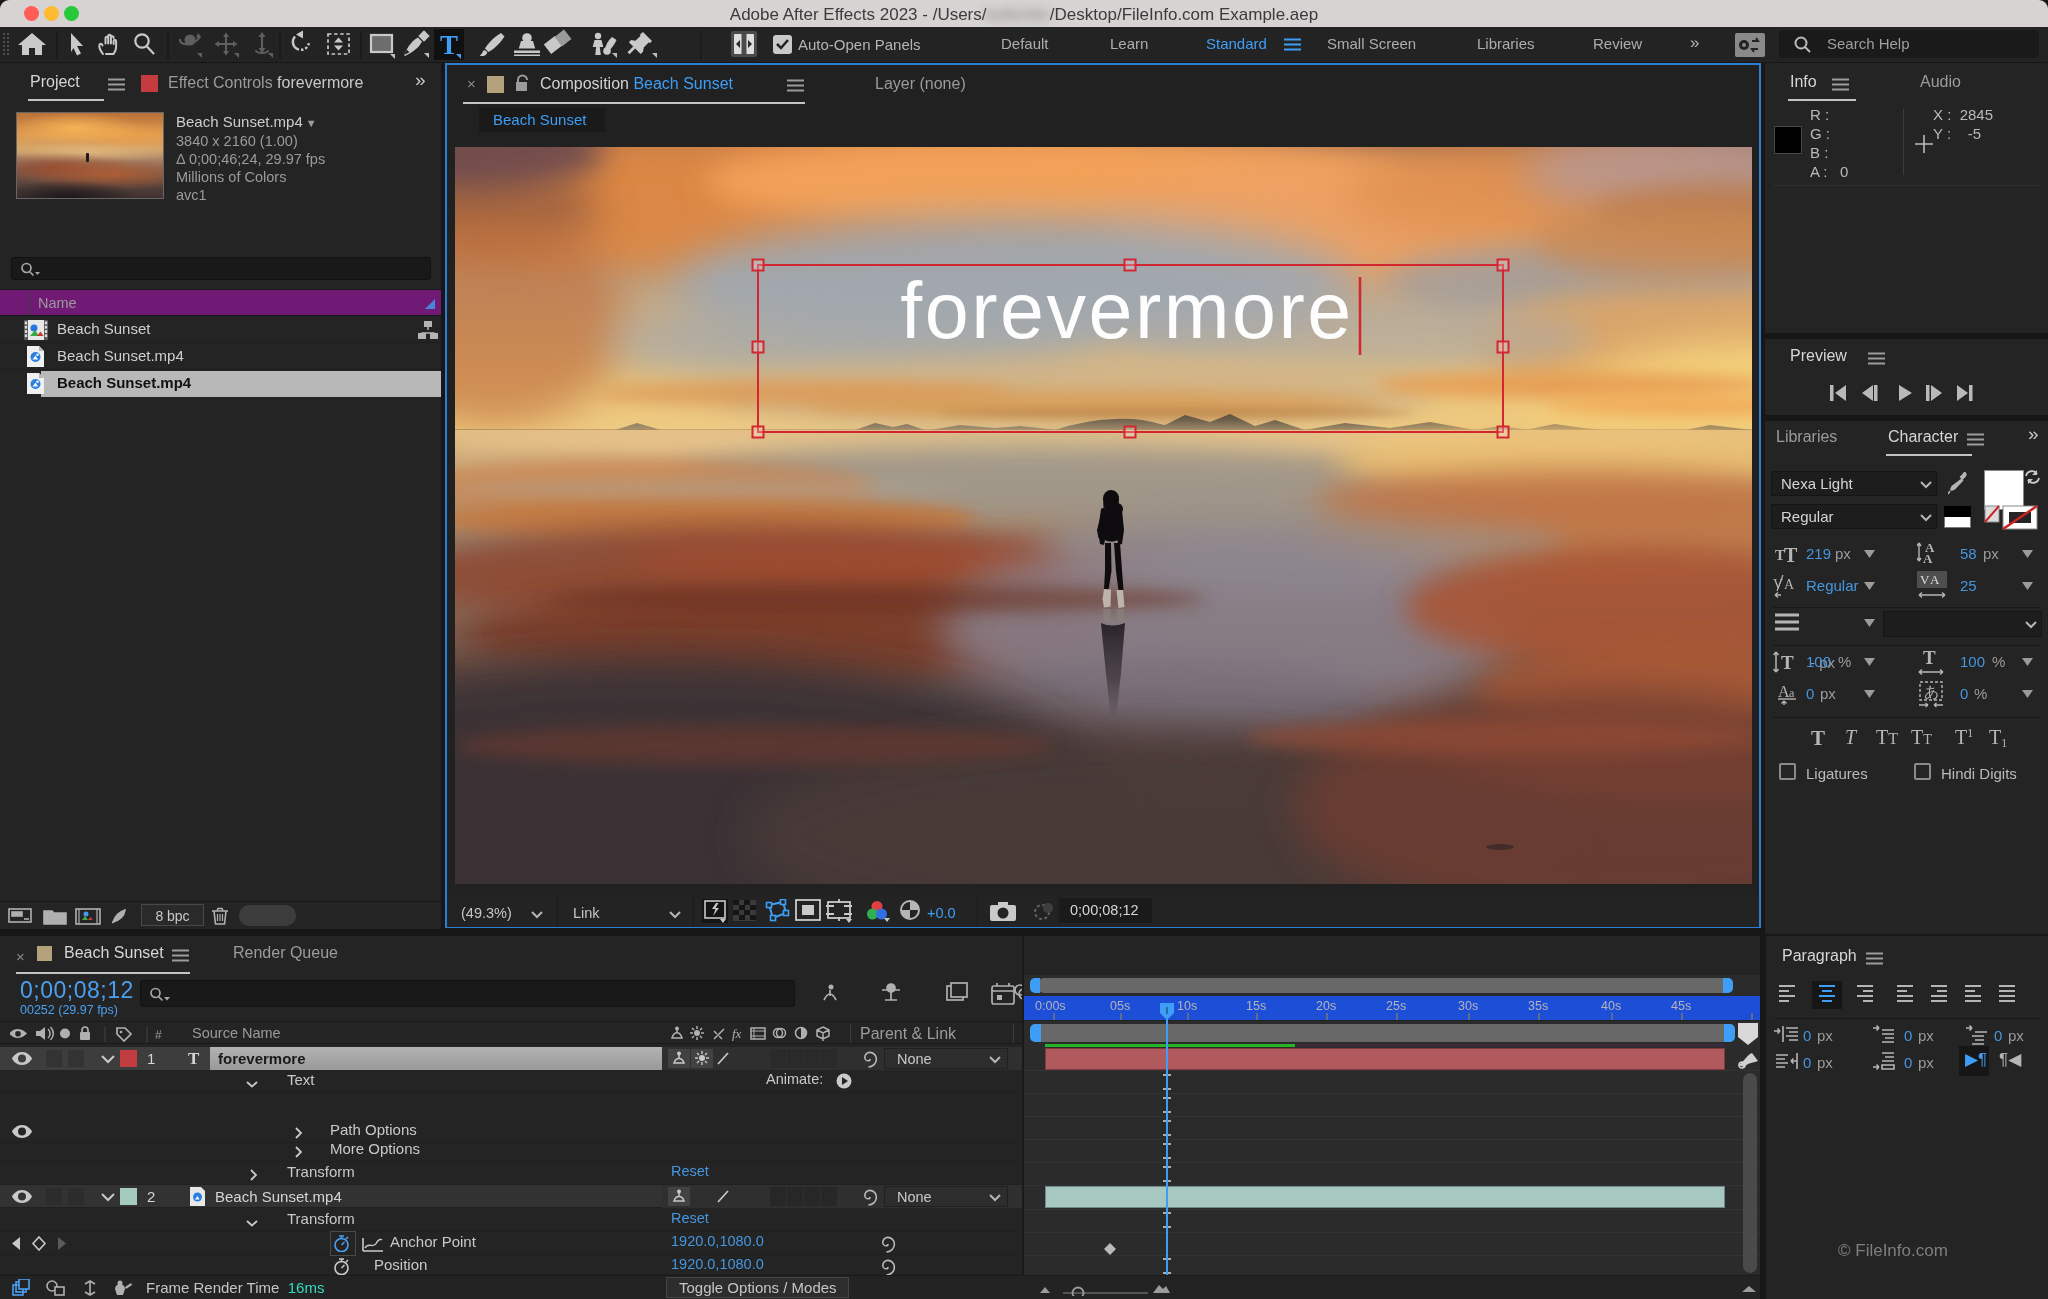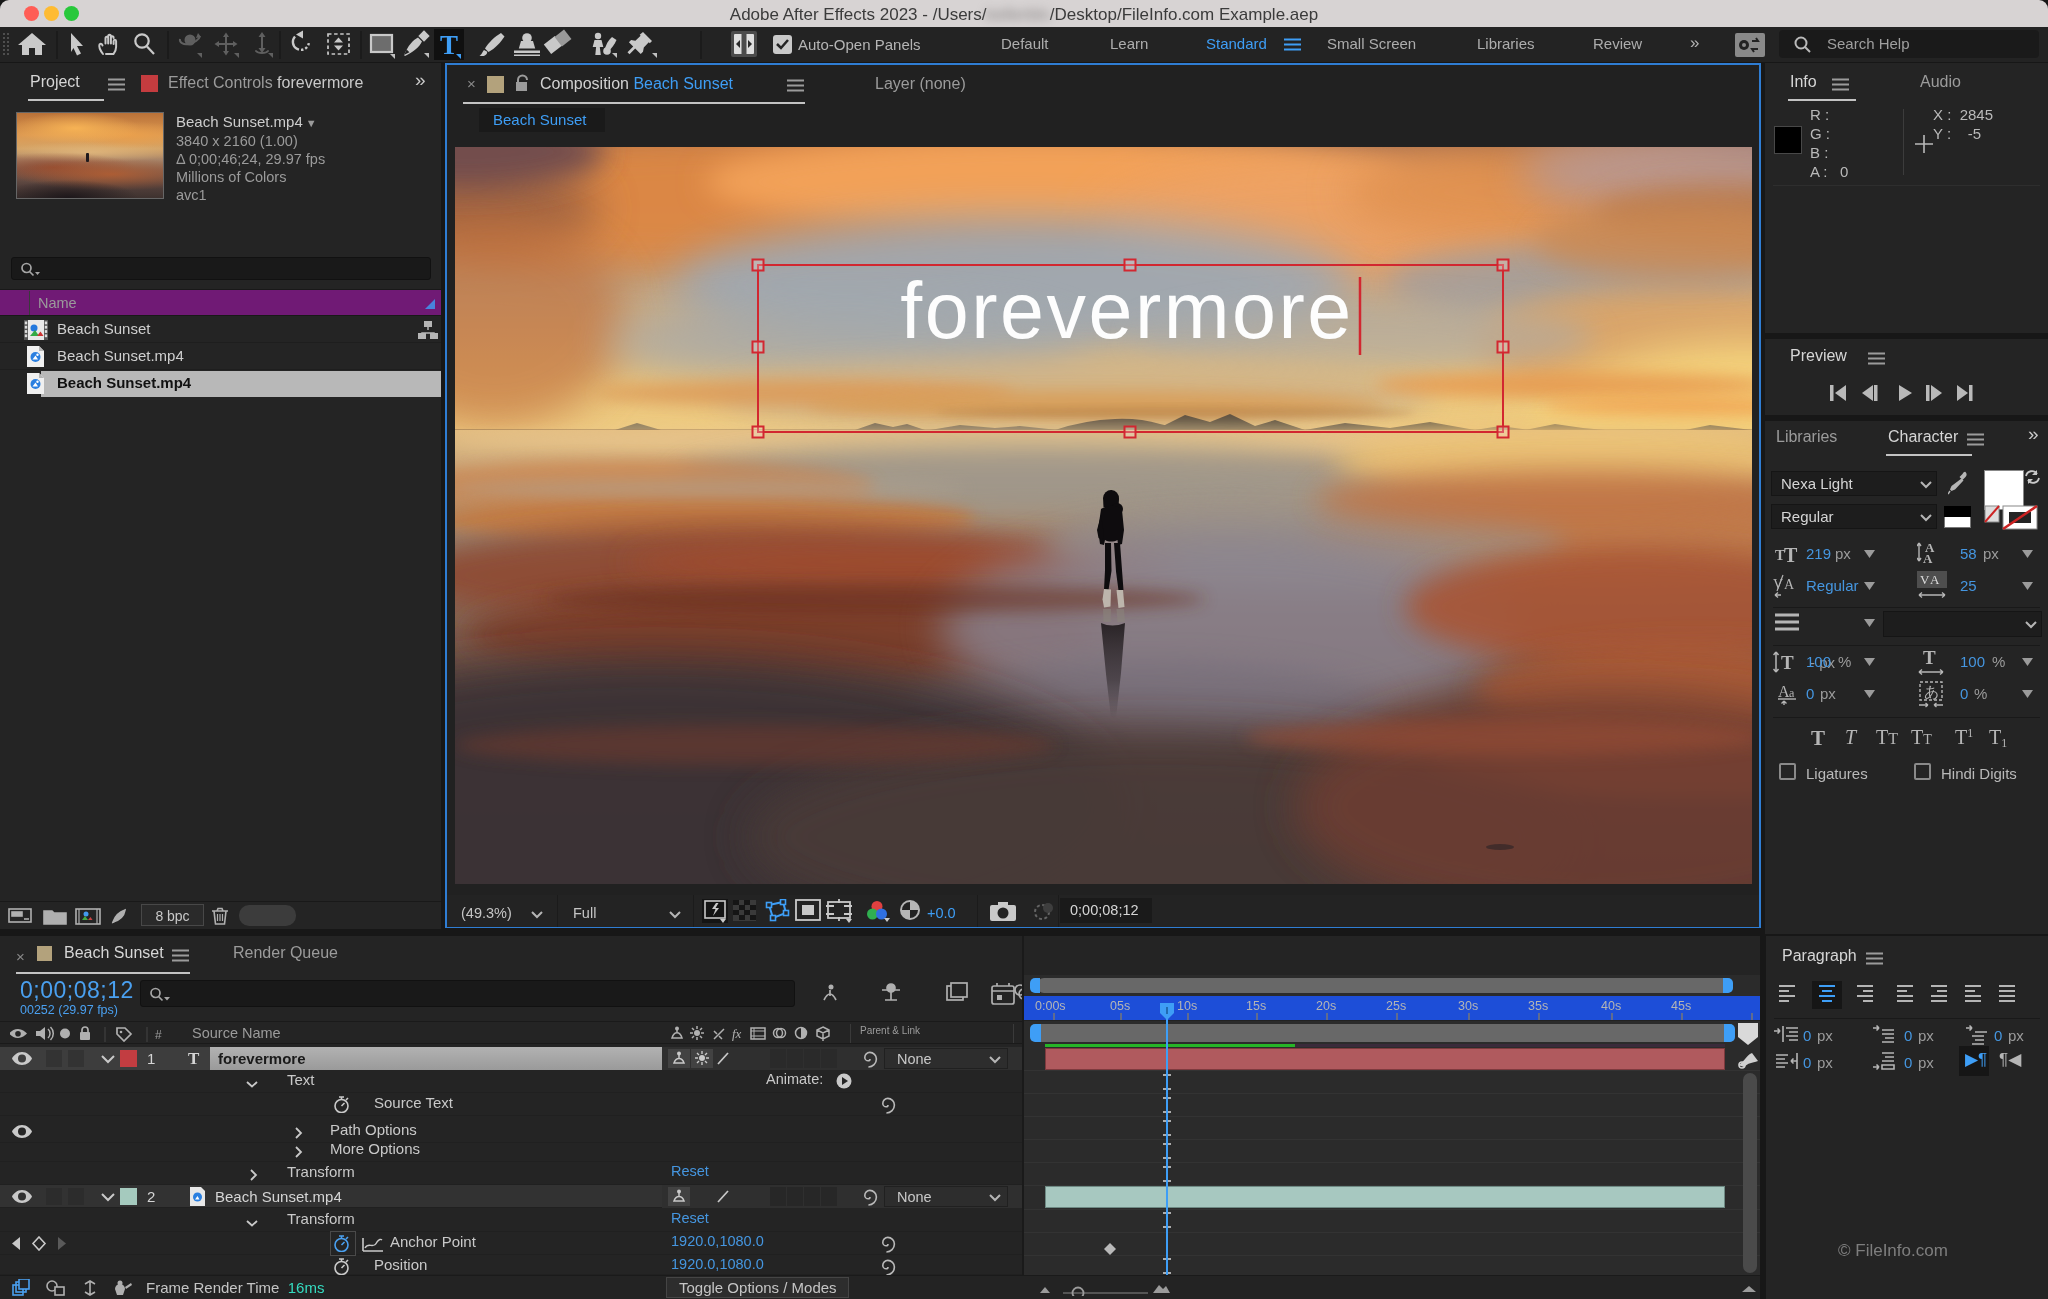--- a/index.html
+++ b/index.html
@@ -435,21 +435,21 @@
           <rect x="1042.5" y="279.5" width="11" height="11"></rect>
       </g>
     </svg>
 
     <div class="abs" style="left:0;top:830px;width:1312px;height:32px;background:#232323;">
       <div class="abs" style="left:14px;top:10px;font-size:14.5px;color:#c5c5c5;">(49.3%)</div>
       <svg class="abs" style="left:84px;top:16px" width="12" height="8">
           <path d="M1 1 l5 5 5-5" stroke="#b5b5b5" stroke-width="2" fill="none"></path>
         </svg>
       <div class="abs" style="left:110px;top:0;width:1px;height:32px;background:#1b1b1b;"></div>
-      <div class="abs" style="left:126px;top:10px;font-size:14.5px;color:#c5c5c5;">Full</div>
+      <div class="abs" style="left:126px;top:10px;font-size:14.5px;color:#c5c5c5;">Link</div>
       <svg class="abs" style="left:222px;top:16px" width="12" height="8">
           <path d="M1 1 l5 5 5-5" stroke="#b5b5b5" stroke-width="2" fill="none"></path>
         </svg>
       <div class="abs" style="left:246px;top:0;width:1px;height:32px;background:#1b1b1b;"></div>
       <svg class="abs" style="left:255px;top:4px" width="400" height="26">
         <rect x="0" y="0" width="26" height="24" fill="#141414"></rect>
           <rect x="3" y="2" width="20" height="17" stroke="#c9c9c9" stroke-width="1.6" fill="none"></rect>
           <path d="M14 4 l-4 6 3.5 0 -2.5 7 6-8 -3.5 0 3-5z" fill="#c9c9c9"></path>
           <path d="M18 20 l6 0 -3 4z" fill="#c9c9c9"></path>
         <g transform="translate(31,0)">
@@ -777,21 +777,21 @@
           </g>
         <g transform="translate(126,0)">
             <circle cx="7" cy="8" r="5.5"></circle>
             <path d="M7 2.5 a5.5 5.5 0 0 1 0 11z" fill="#b0b0b0" stroke="none"></path>
           </g>
         <g transform="translate(148,0)">
             <path d="M7 2 l6 3 v6 l-6 3 -6-3 v-6z M1 5 l6 3 6-3 M7 8 v8"></path>
           </g>
       </svg>
       <div class="abs" style="left:850px;top:2px;width:1px;height:19px;background:#3a3a3a;"></div>
-      <div class="abs graytxt" style="left:860px;top:3px;font-size:10px;">Parent &amp; Link</div>
+      <div class="abs graytxt" style="left:860px;top:3px;font-size:16px;">Parent &amp; Link</div>
       <div class="abs" style="left:1013px;top:2px;width:1px;height:19px;background:#3a3a3a;"></div>
     </div>
 
     <div class="abs" style="left:0;top:111px;width:1022px;height:23px;background:#3d3d3d;">
       <svg class="abs" style="left:12px;top:4px" width="20" height="15" fill="#c9c9c9">
           <path d="M10 1 c5 0 8.5 3.5 10 6.5 c-1.5 3-5 6.5-10 6.5 c-5 0-8.5-3.5-10-6.5 c1.5-3 5-6.5 10-6.5z M10 3.5 a4 4 0 1 0 0 8 a4 4 0 0 0 0-8z" fill-rule="evenodd"></path>
         </svg>
       <div class="abs" style="left:46px;top:3px;width:16px;height:17px;background:#333;"></div>
       <div class="abs" style="left:68px;top:3px;width:16px;height:17px;background:#333;"></div>
       <svg class="abs" style="left:101px;top:8px" width="14" height="9">
@@ -833,31 +833,20 @@
     </div>
     <div class="abs trow" style="top:134px;">
         <div class="abs" style="left:246px;top:5px;"><svg width="12" height="8">
             <path d="M1 1 l5 4.5 5-4.5" stroke="#c9c9c9" stroke-width="1.8" fill="none"></path>
           </svg></div>
         <div class="abs rowtxt" style="left:287px;">Text</div>
         <div class="abs" style="left:766px;top:1px;font-size:14.5px;color:#c9c9c9;">Animate:</div>
         <svg class="abs" style="left:836px;top:3px" width="16" height="16">
           <circle cx="8" cy="8" r="7.5" fill="#c9c9c9"></circle>
           <path d="M6 4 l6 4 -6 4z" fill="#242424"></path>
-        </svg>
-      </div>
-    <div class="abs trow" style="top:157px;">
-        <svg class="abs" style="left:333px;top:3px" width="17" height="17">
-          <circle cx="8.5" cy="10" r="6.5" stroke="#c9c9c9" stroke-width="1.6" fill="none"></circle>
-          <path d="M6 1 h5 M8.5 1 v3 M13 4 l2-2" stroke="#c9c9c9" stroke-width="1.6"></path>
-          <path d="M8.5 10 l3-3" stroke="#c9c9c9" stroke-width="1.6"></path>
-        </svg>
-        <div class="abs rowtxt" style="left:374px;">Source Text</div>
-        <svg class="abs" style="left:878px;top:3px" width="18" height="18">
-          <path d="M10 9 a1.8 1.8 0 0 1 -1.8 1.8 a3.4 3.4 0 0 1 -3.4 -3.4 a5 5 0 0 1 5-5 a6.6 6.6 0 0 1 6.6 6.6 a8 8 0 0 1 -8 8" stroke="#b9b9b9" stroke-width="1.6" fill="none"></path>
         </svg>
       </div>
     <div class="abs trow" style="top:184px;">
         <svg class="abs" style="left:12px;top:4px" width="20" height="15" fill="#c9c9c9">
           <path d="M10 1 c5 0 8.5 3.5 10 6.5 c-1.5 3-5 6.5-10 6.5 c-5 0-8.5-3.5-10-6.5 c1.5-3 5-6.5 10-6.5z M10 3.5 a4 4 0 1 0 0 8 a4 4 0 0 0 0-8z" fill-rule="evenodd"></path>
         </svg>
         <div class="abs" style="left:295px;top:5px;"><svg width="8" height="12">
             <path d="M1 1 l5 5 -5 5" stroke="#c9c9c9" stroke-width="1.8" fill="none"></path>
           </svg></div>
         <div class="abs rowtxt" style="left:330px;">Path Options</div>

